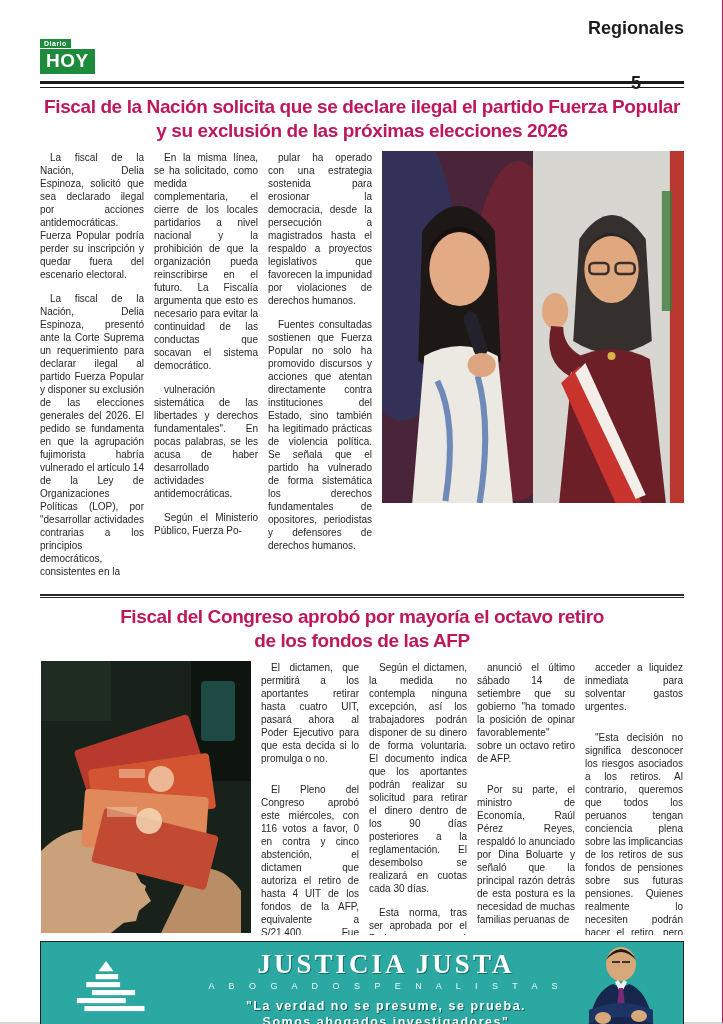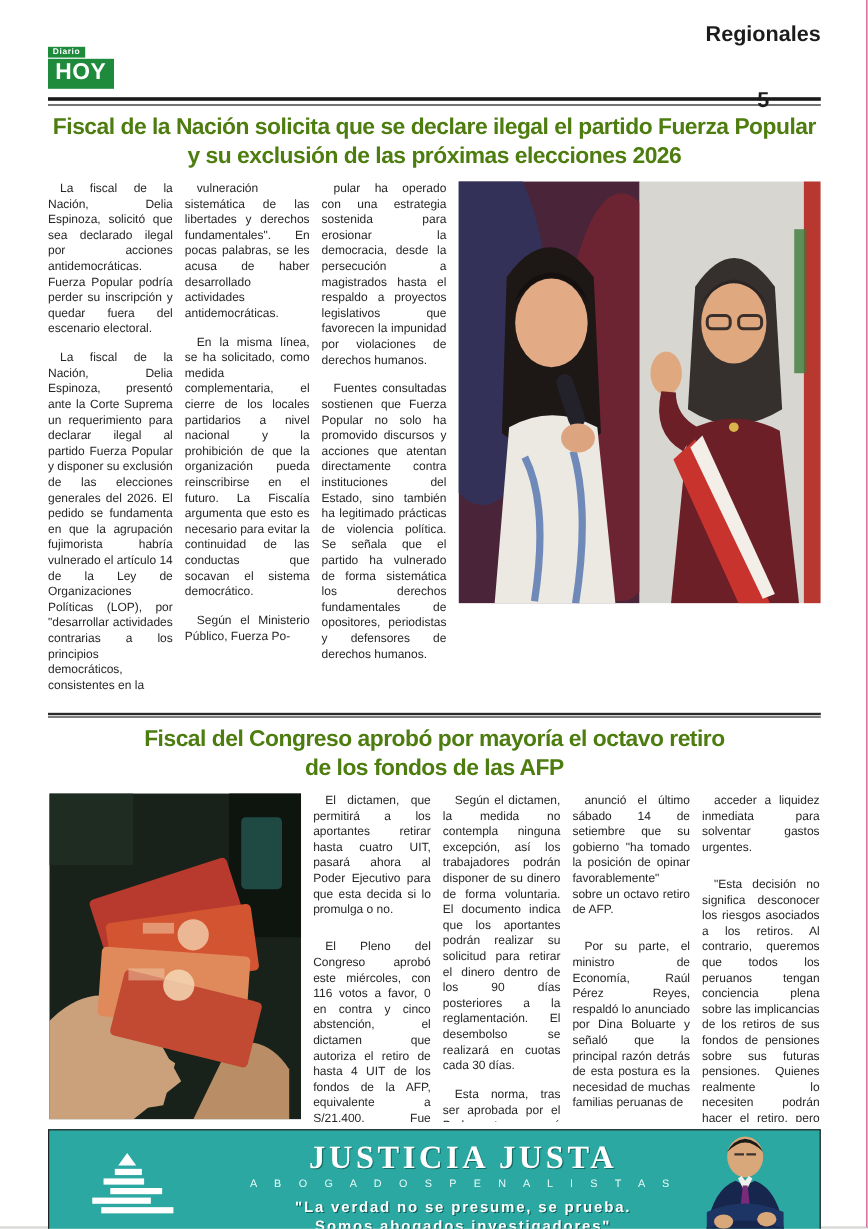--- a/index.html
+++ b/index.html
@@ -15,21 +15,21 @@
   .logo-main { background:#1e8a3c; color:#fff; font-size:19px; font-weight:bold; padding:1px 6px 2px; letter-spacing:.5px; margin-top:1px; }
   .header-date { font-size:13.5px; margin-left:14px; color:#222; }
   .header-right { margin-left:auto; display:flex; align-items:center; gap:34px;flex-direction:column; }
   .header-section { font-size:18px; font-weight:bold; }
   .header-page { font-size:18px; font-weight:bold; }
   .rule-double { margin-top:3px; height:7px; border-top:3px solid #1a1a1a; border-bottom:1px solid #1a1a1a; }
   .rule-thin { margin:5px 0; height:4px; border-top:2px solid #2a2a2a; border-bottom:1px solid #2a2a2a; }
 
   
   .headline { text-align:center; font-weight:bold; font-size:19px; line-height:24px;
-    letter-spacing:-.4px; color:#4d7c0f; margin-top:7px; }
+    letter-spacing:-.4px; color:#be185d; margin-top:7px; }
 
   
   .art-body { display:flex; gap:10px; margin-top:8px;justify-content:center; }
   .col { font-size:10px; line-height:13px; text-align:justify; color:#262626; }
   .col p { text-indent:10px; margin-bottom:11px; }
   .col p.nomargin { margin-bottom:18px; }
   .a1-col { width:104px; flex:0 0 104px; }
   .a1-photo { flex:1; height:352px; overflow:hidden; }
   .a2-img { flex:0 0 210px; height:272px; overflow:hidden; }
   .a2-col { width:98px; flex:0 0 98px; }
@@ -67,22 +67,22 @@
     <div>Fiscal de la Nación solicita que se declare ilegal el partido Fuerza Popular</div>
     <div>y su exclusión de las próximas elecciones 2026</div>
   </div>
 
   <div class="art-body">
     <div class="col a1-col">
       <p>La fiscal de la Nación, Delia Espinoza, solicitó que sea declarado ilegal por acciones antidemocráticas. Fuerza Popular podría perder su inscripción y quedar fuera del escenario electoral.</p>
       <p>La fiscal de la Nación, Delia Espinoza, presentó ante la Corte Suprema un requerimiento para declarar ilegal al partido Fuerza Popular y disponer su exclusión de las elecciones generales del 2026. El pedido se fundamenta en que la agrupación fujimorista habría vulnerado el artículo 14 de la Ley de Organizaciones Políticas (LOP), por "desarrollar actividades contrarias a los principios democráticos, consistentes en la</p>
     </div>
     <div class="col a1-col">
+      <p>En la misma línea, se ha solicitado, como medida complementaria, el cierre de los locales partidarios a nivel nacional y la prohibición de que la organización pueda reinscribirse en el futuro. La Fiscalía argumenta que esto es necesario para evitar la continuidad de las conductas que socavan el sistema democrático.</p>
       <p>vulneración sistemática de las libertades y derechos fundamentales". En pocas palabras, se les acusa de haber desarrollado actividades antidemocráticas.</p>
-      <p>En la misma línea, se ha solicitado, como medida complementaria, el cierre de los locales partidarios a nivel nacional y la prohibición de que la organización pueda reinscribirse en el futuro. La Fiscalía argumenta que esto es necesario para evitar la continuidad de las conductas que socavan el sistema democrático.</p>
       <p>Según el Ministerio Público, Fuerza Po-</p>
     </div>
     <div class="col a1-col">
       <p>pular ha operado con una estrategia sostenida para erosionar la democracia, desde la persecución a magistrados hasta el respaldo a proyectos legislativos que favorecen la impunidad por violaciones de derechos humanos.</p>
       <p>Fuentes consultadas sostienen que Fuerza Popular no solo ha promovido discursos y acciones que atentan directamente contra instituciones del Estado, sino también ha legitimado prácticas de violencia política. Se señala que el partido ha vulnerado de forma sistemática los derechos fundamentales de opositores, periodistas y defensores de derechos humanos.</p>
     </div>
     <div class="a1-photo">
       <svg width="100%" height="100%" viewBox="0 0 300 352" preserveAspectRatio="none">
 
         <rect x="0" y="0" width="150" height="352" fill="#4a2438"></rect>

